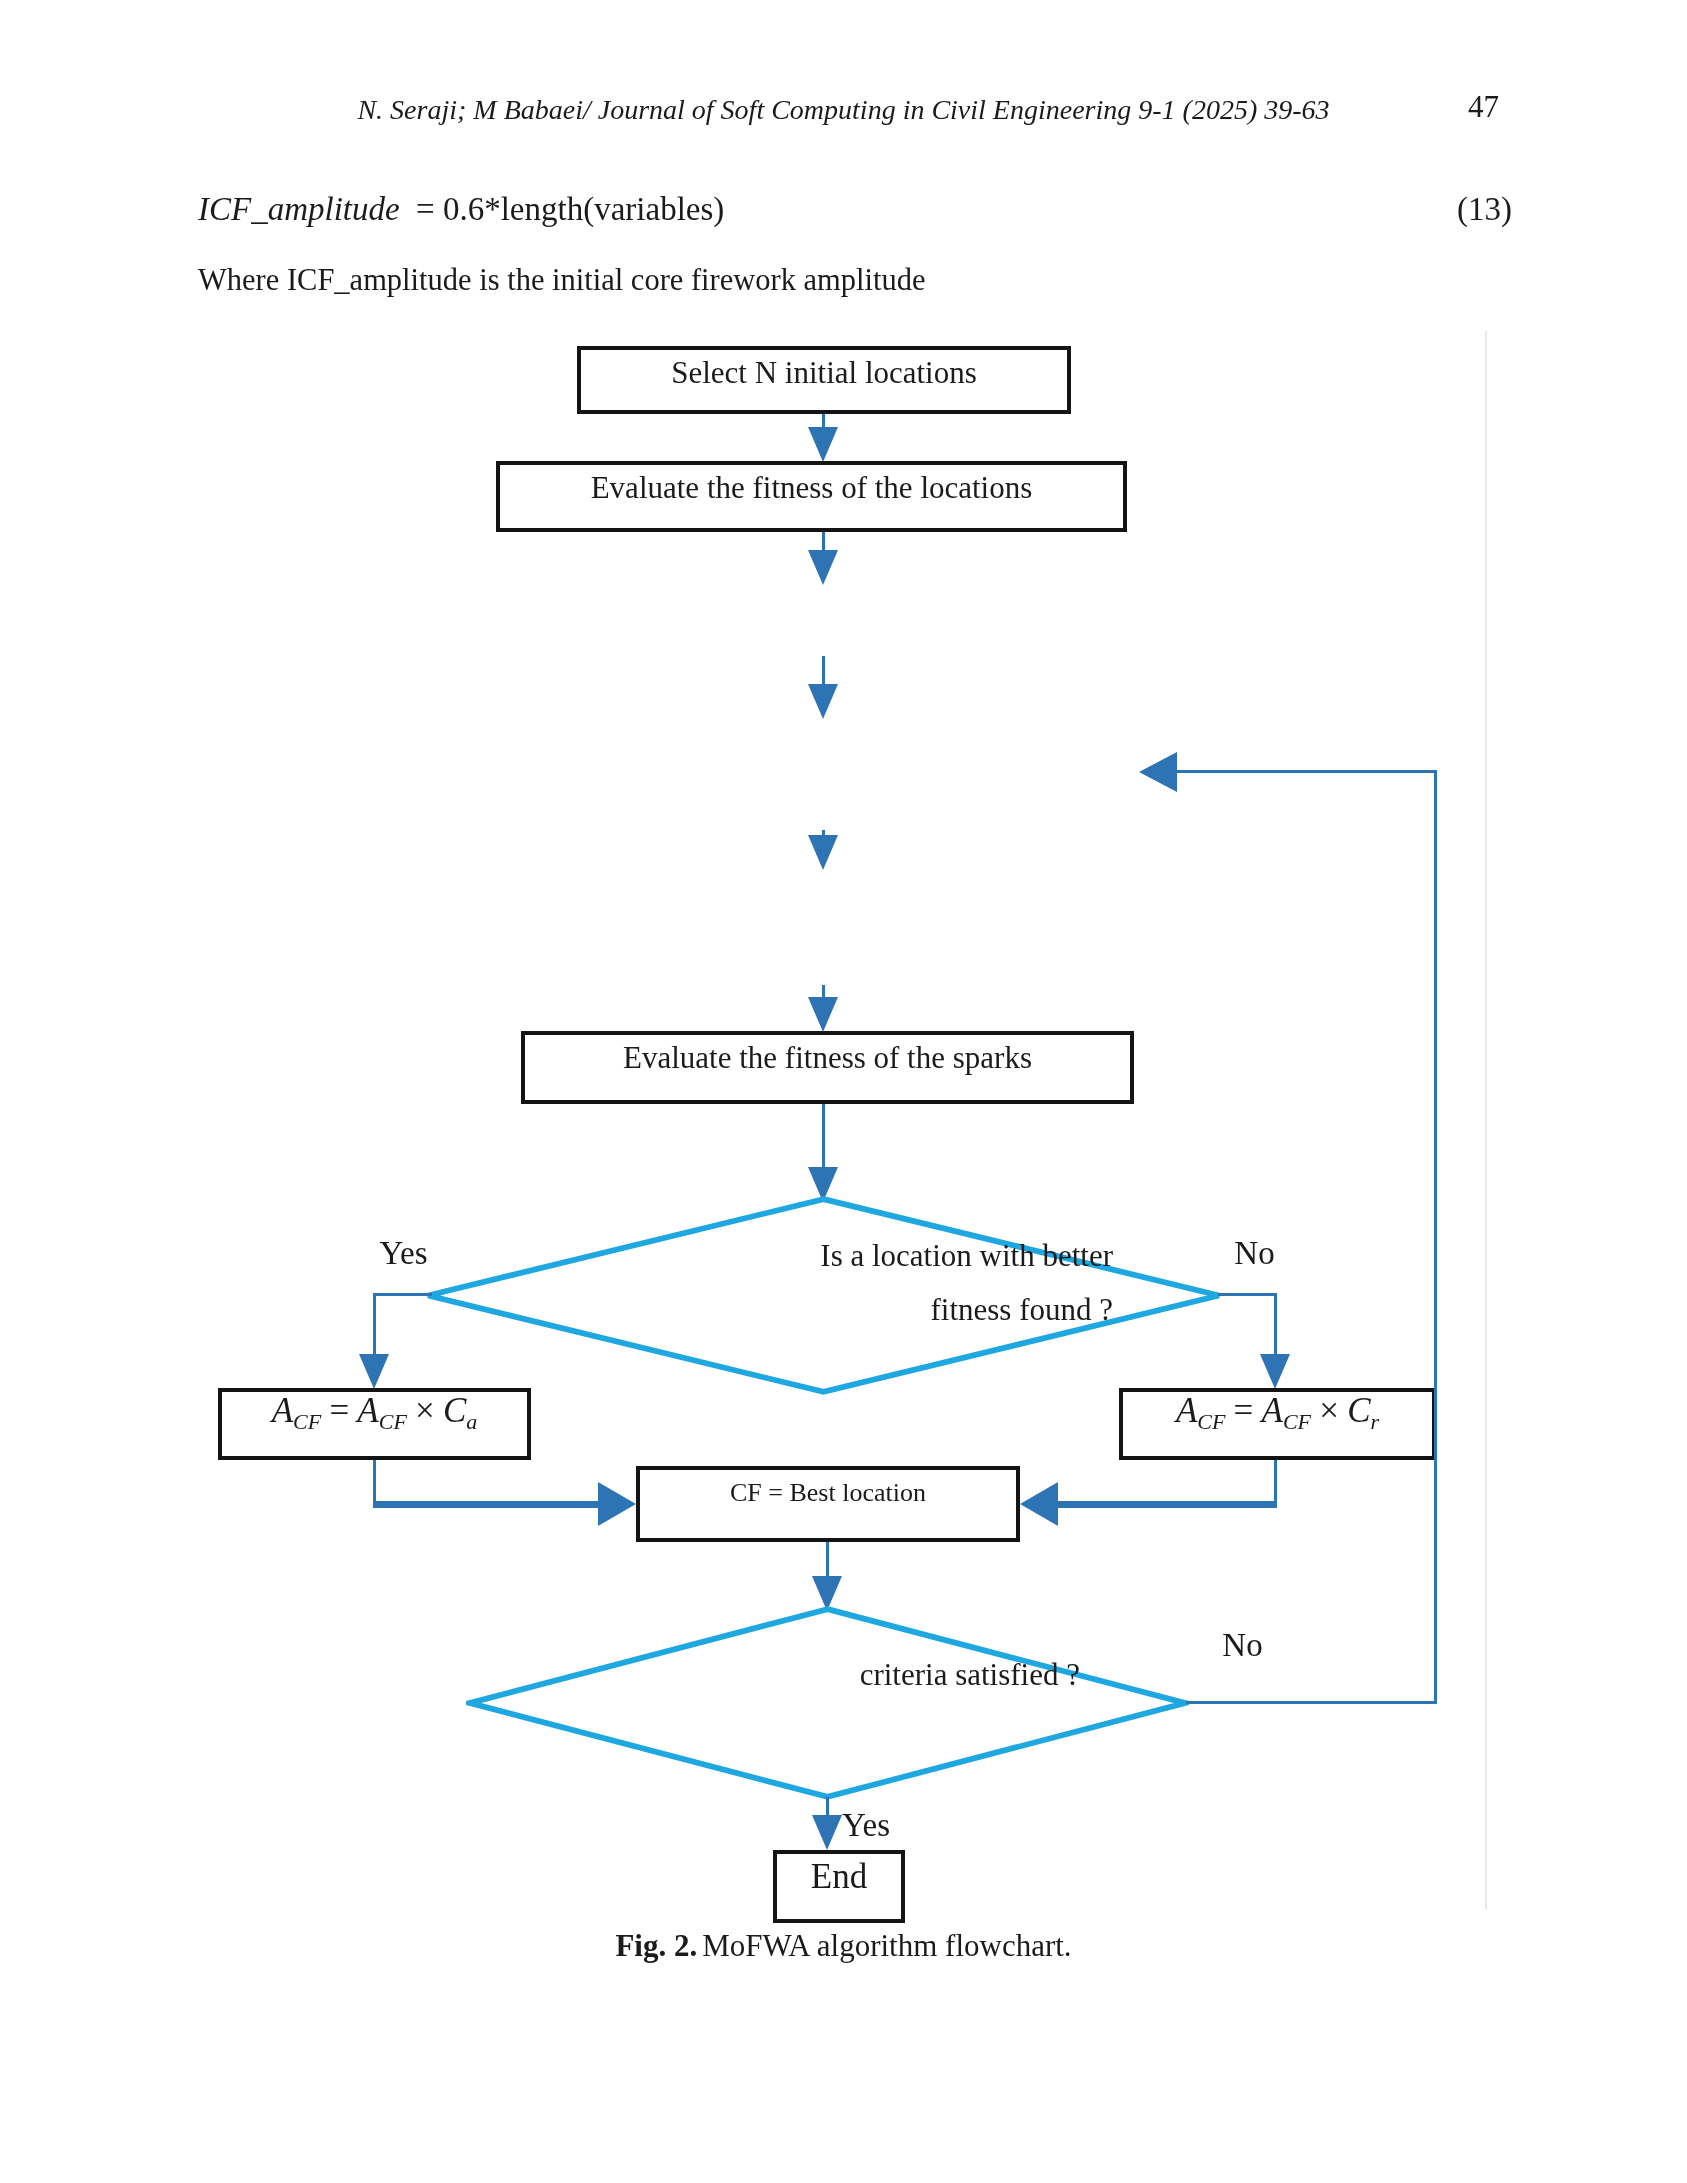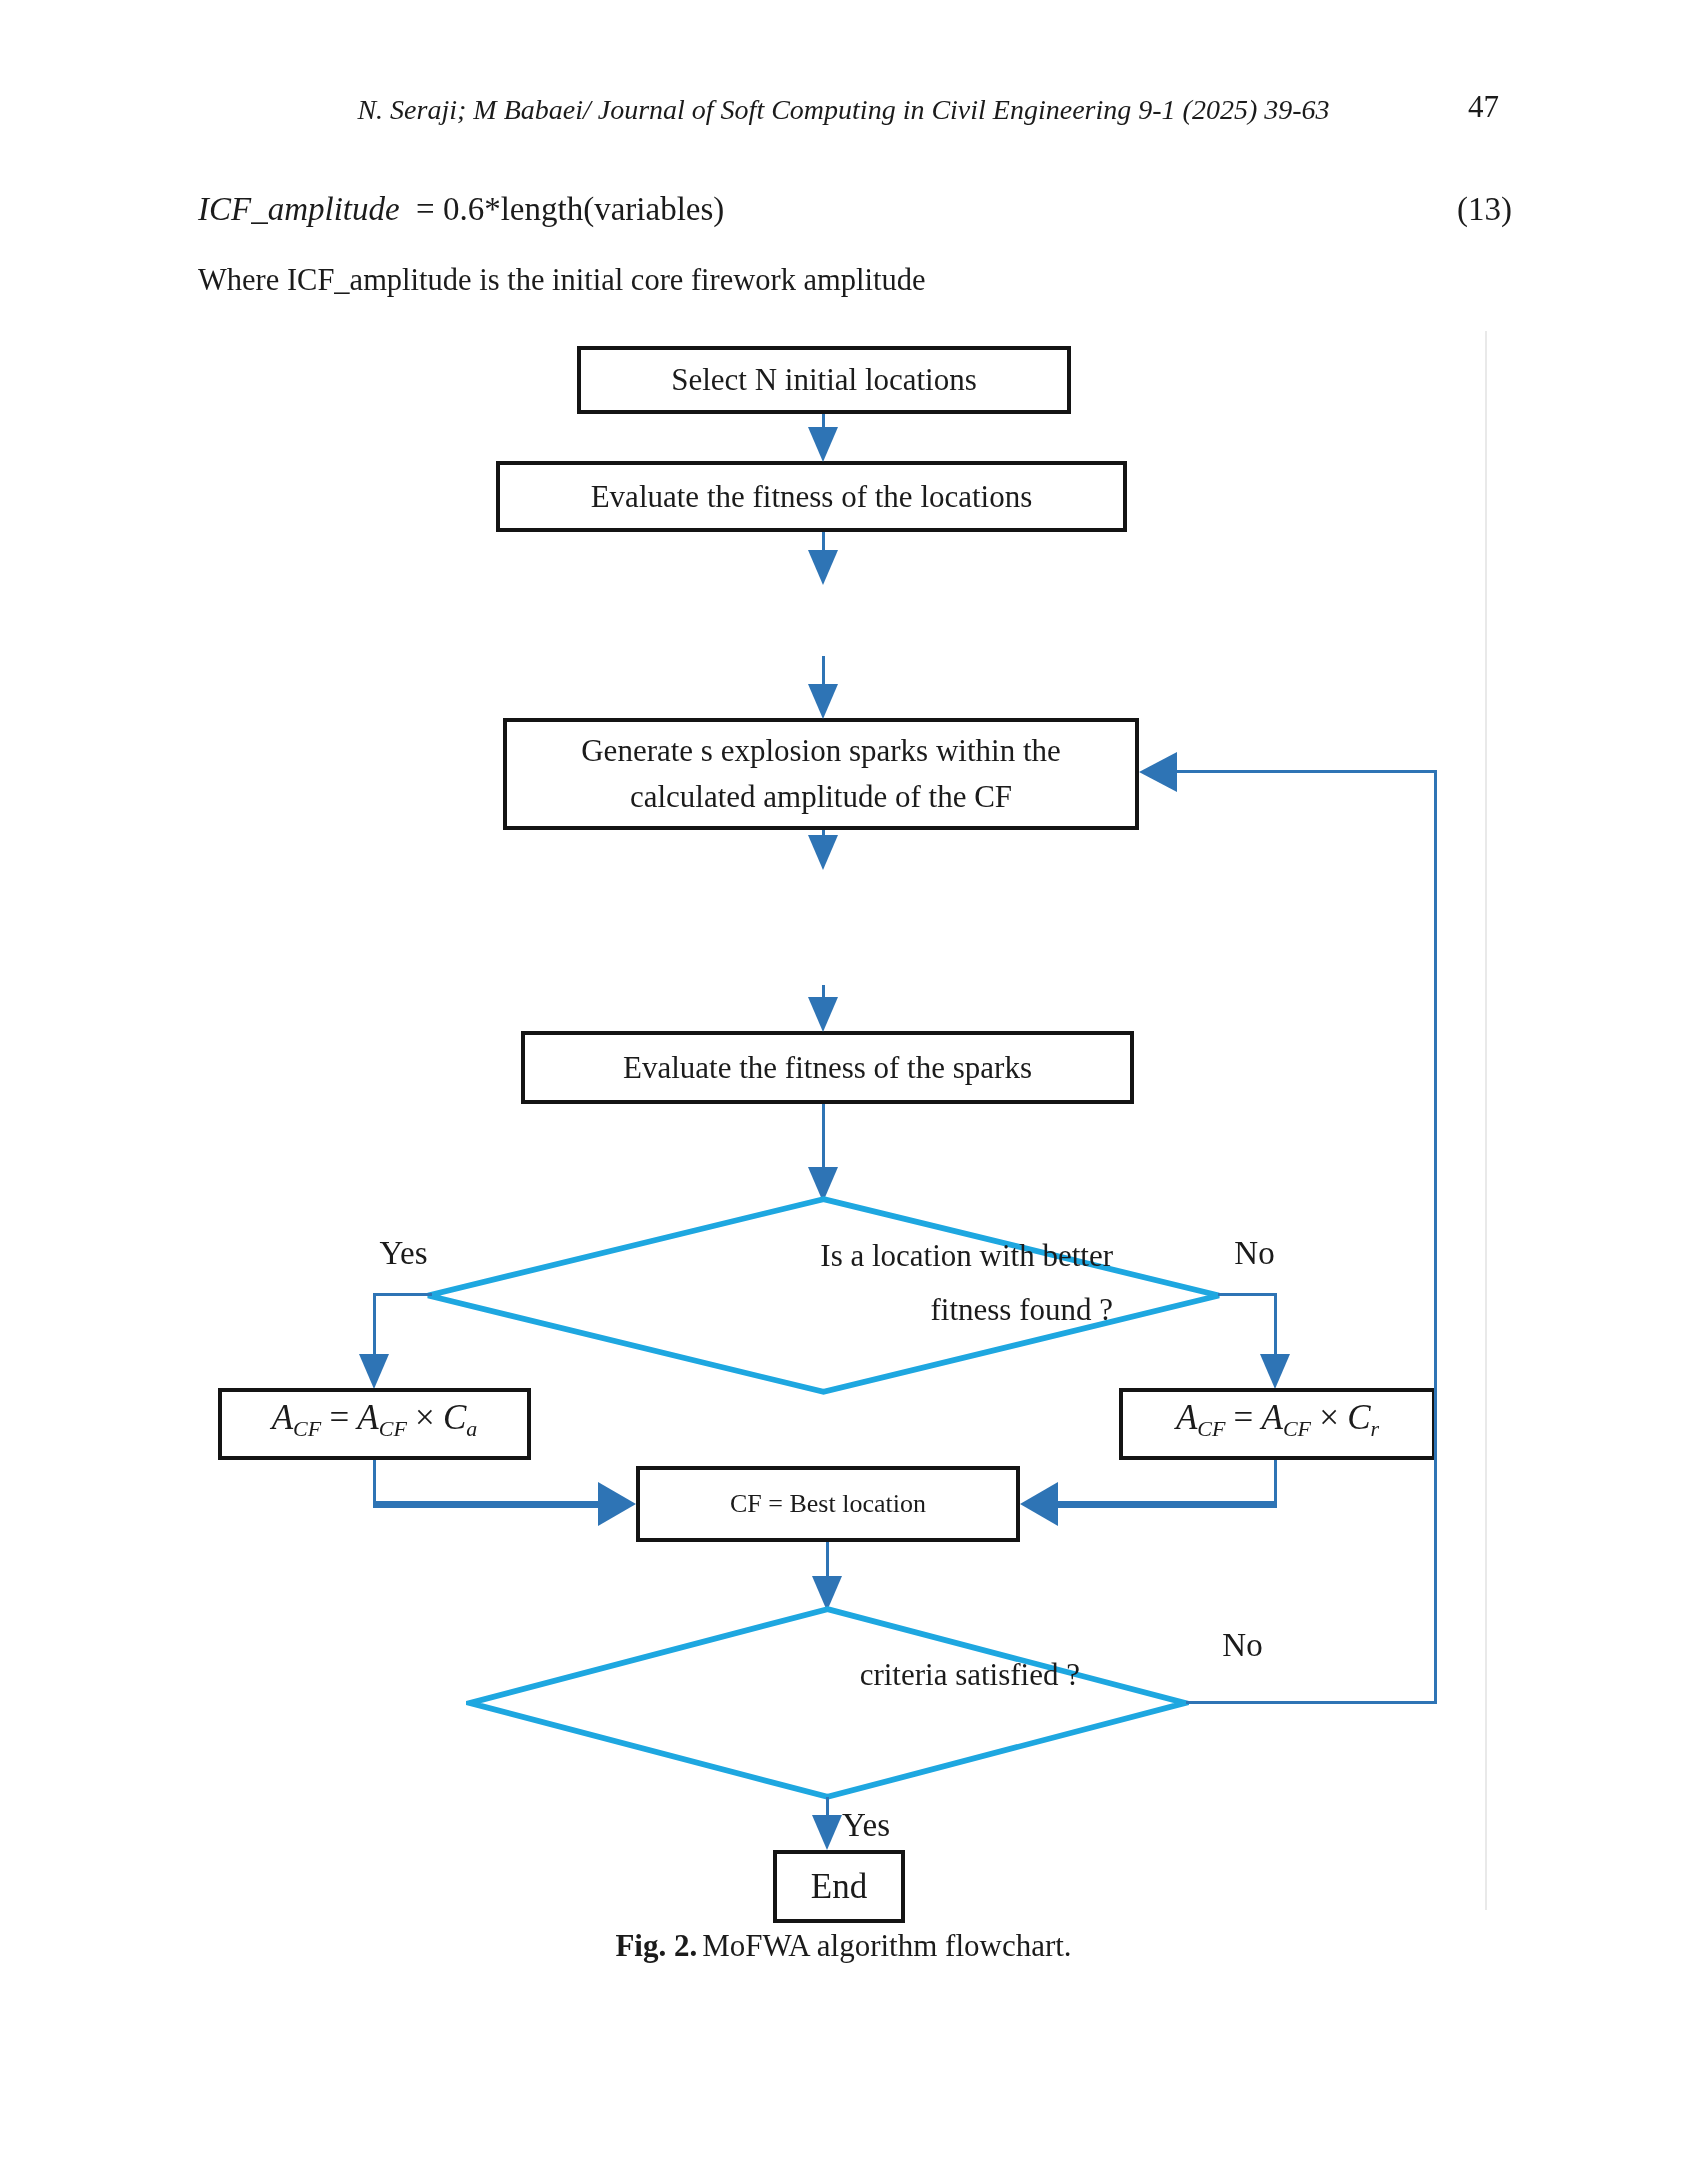--- a/index.html
+++ b/index.html
@@ -31,21 +31,21 @@
   .note-line{left:198px;top:260px;font-size:30.5px;line-height:40px;}
   .caption{
     left:0;top:1925px;width:1687px;text-align:center;
     font-size:31px;line-height:41px;
   }
   .caption b{font-weight:bold;}
   .caption span{margin-left:5px;}
   
   .pbox{
     box-sizing:border-box;border:4.1px solid var(--border);background:#ffffff;
-    display:flex;flex-direction:column;align-items:center;justify-content:center;
+    display:flex;flex-direction:column;align-items:center;
     text-align:center;font-size:31px;line-height:46px;
   }
   .pbox .bl{display:block;}
   .mathbox{font-size:35px;line-height:38px;}
   .mi{font-style:italic;}
   .msub{font-size:22px;font-style:italic;vertical-align:-7.4px;letter-spacing:0;}
   .mop{margin:0 8.2px;}
   .cline{background:var(--arrow);}
   .ah-down{width:0;height:0;border-left:15.7px solid transparent;border-right:15.7px solid transparent;border-top:35px solid var(--arrow);}
   .ah-right{width:0;height:0;border-top:22px solid transparent;border-bottom:22px solid transparent;border-left:38px solid var(--arrow);}
@@ -77,24 +77,20 @@
 
   <div class="abs pbox" style="left:577px;top:346px;width:494px;height:68px;">
     <span class="bl">Select N initial locations</span>
   </div>
 
   <div class="abs pbox" style="left:496px;top:461px;width:631px;height:71px;">
     <span class="bl">Evaluate the fitness of the locations</span>
   </div>
 
 
-  <div class="abs pbox" style="left:503px;top:718px;width:636px;height:112px;">
-    <span class="bl">Generate s explosion sparks within the</span>
-    <span class="bl">calculated amplitude of the CF</span>
-  </div>
 
 
   <div class="abs pbox" style="left:521px;top:1031px;width:613px;height:73px;">
     <span class="bl">Evaluate the fitness of the sparks</span>
   </div>
 
   <div class="abs cline" style="left:822px;top:414px;width:3.3px;height:15px;"></div>
   <div class="abs ah-down" style="left:808px;top:427px;"></div>
 
   <div class="abs cline" style="left:822px;top:532px;width:3.3px;height:20px;"></div>

